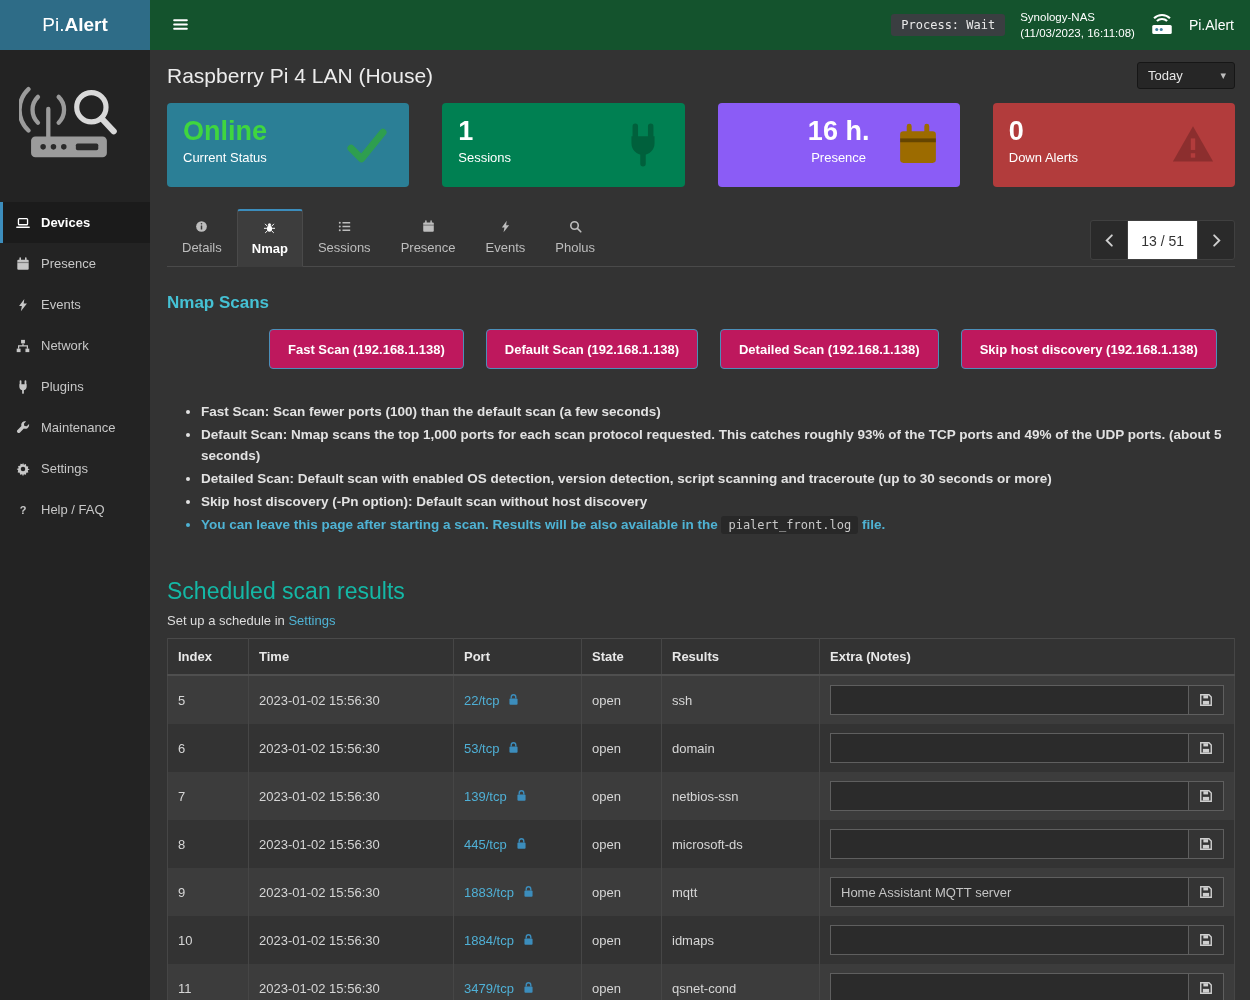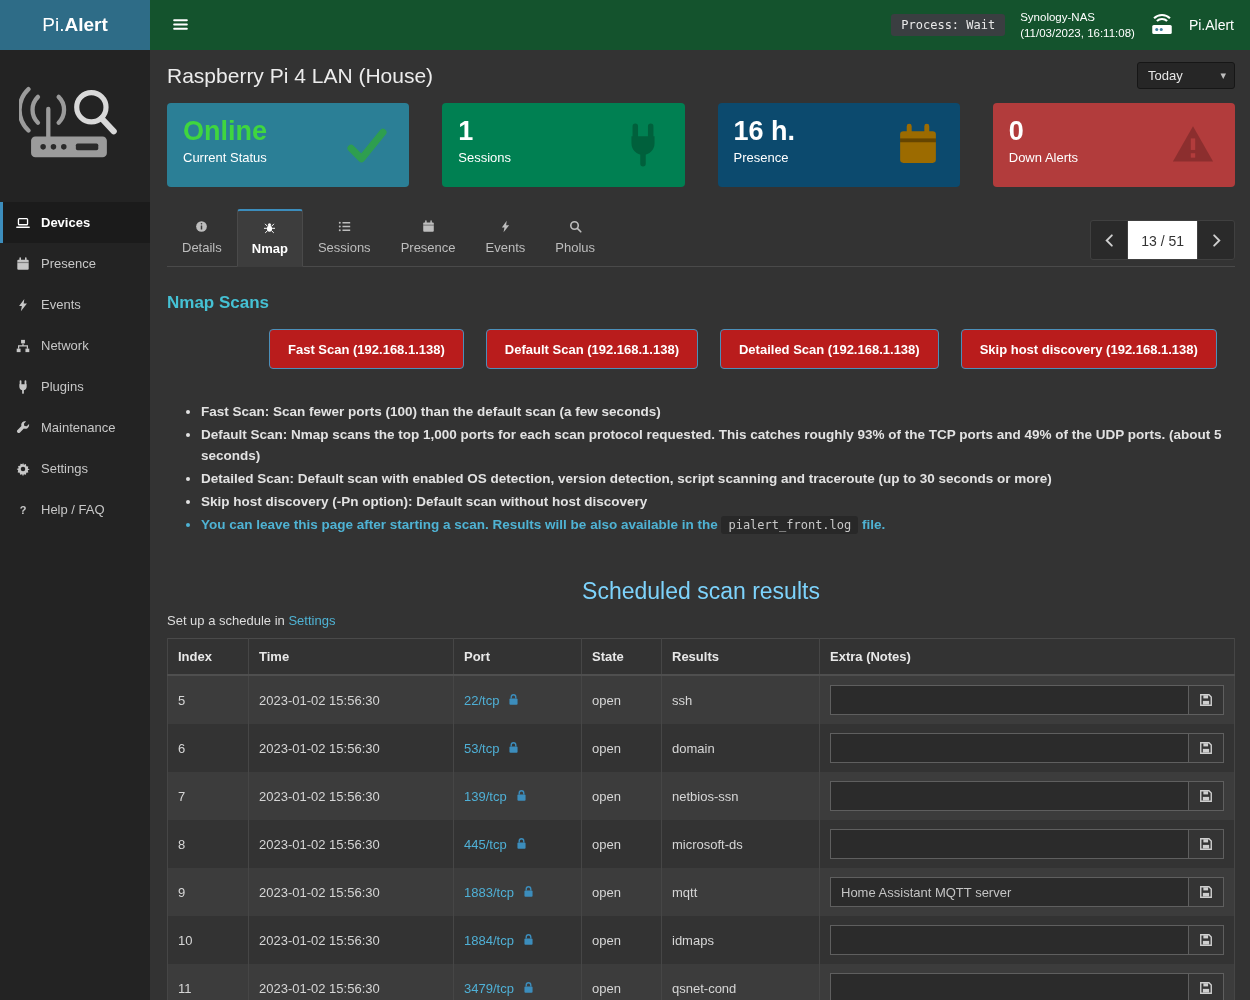--- a/index.html
+++ b/index.html
@@ -85,34 +85,34 @@
   .pg-btn:last-child  { border-radius:0 3px 3px 0; }
   .pg-count {
     height:40px; background:#ffffff; color:#333; padding:0 13px; line-height:40px;
     font-size:14px; border-top:1px solid #404040; border-bottom:1px solid #404040;
   }
 
   
   .nmap h2 { color:#45c1d4; font-size:17px; font-weight:700; margin:26px 0 0; }
   .scan-buttons { display:flex; gap:22px; margin:16px 0 0 102px; }
   .scan-btn {
-    background:#b91c1c; border:1px solid #4b8fb9; color:#fff; font-weight:600;
+    background:#be185d; border:1px solid #4b8fb9; color:#fff; font-weight:600;
     font-size:13px; height:40px; padding:0 18px; border-radius:4px; cursor:pointer;
     font-family:"Liberation Sans", sans-serif;
   }
   ul.notes { margin:32px 0 0 4px; padding-left:30px; color:#e2e2e2; }
   ul.notes li { margin-bottom:2px; line-height:21px; font-weight:600; font-size:13.5px; }
   ul.notes li.note-link { color:#4fb3d4; }
   .code {
     background:#282828; border-radius:3px; padding:2px 7px;
     font-family:"DejaVu Sans Mono", monospace; font-size:12px; color:#c8c8c8; font-weight:400;
   }
 
   
-  .results h2 { font-size:23px; font-weight:400; color:#7dd3fc; margin:42px 0 8px;text-align:center; }
+  .results h2 { font-size:23px; font-weight:400; color:#14b8a6; margin:42px 0 8px; }
   .sched { margin:0 0 10px; font-size:13px; color:#ddd; }
   .sched a { color:#4fb3d4; text-decoration:none; cursor:pointer; }
 
   table.scan-table { width:100%; border-collapse:collapse; border:1px solid #4a4a4a; }
   table.scan-table th, table.scan-table td {
     border-left:1px solid #464646; border-right:1px solid #464646;
     padding:9px 10px; font-size:13px; text-align:left; vertical-align:middle;
   }
   table.scan-table thead th { font-weight:700; border-bottom:2px solid #4f4f4f; padding:10px; color:#e8e8e8; }
   tbody tr:nth-child(odd) { background:#3c3c3c; }
@@ -285,21 +285,21 @@
         <div class="card-value" style="color: rgb(255, 255, 255);">1</div>
         <div class="card-label">Sessions</div>
         <span class="icon card-icon" style="color: rgb(0, 96, 60);">
             <svg viewBox="0 0 16 16">
               <path d="M5.2 1.2v3.6M10.8 1.2v3.6" stroke="currentColor" stroke-width="2" stroke-linecap="round" fill="none"></path>
               <path d="M3.8 4.8h8.4v2.6a4.2 4.2 0 0 1-8.4 0z" fill="currentColor"></path>
               <path d="M8 11.6v3.2" stroke="currentColor" stroke-width="2" stroke-linecap="round" fill="none"></path>
             </svg>
           </span>
       </div>
-        <div class="card" style="background: #0c4a6e;">
+        <div class="card" style="background: #8b5cf6; text-align: center;">
         <div class="card-value" style="color: rgb(255, 255, 255);">16 h.</div>
         <div class="card-label">Presence</div>
         <span class="icon card-icon" style="color: rgb(156, 107, 0);">
             <svg viewBox="0 0 16 16">
               <rect x="1.5" y="3" width="13" height="11.5" rx="1.2" fill="currentColor"></rect>
               <rect x="1.5" y="5.6" width="13" height="1.4" fill="rgba(0,0,0,0.35)"></rect>
               <path d="M4.8 1.2v3M11.2 1.2v3" stroke="currentColor" stroke-width="1.8" stroke-linecap="round" fill="none"></path>
             </svg>
           </span>
       </div>

